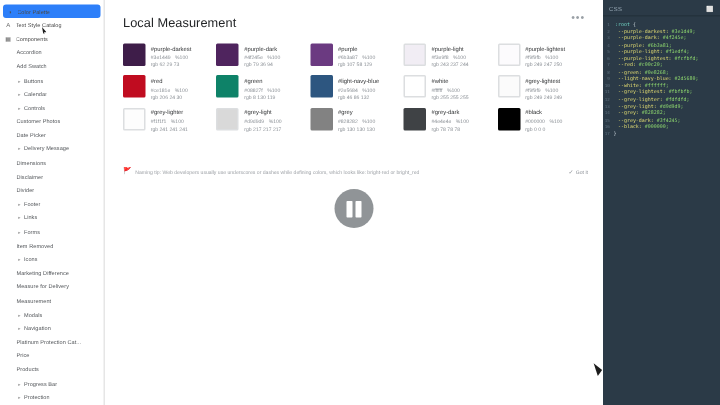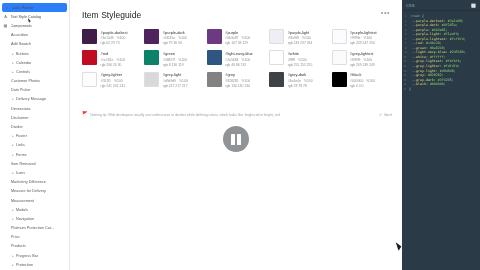--- a/index.html
+++ b/index.html
@@ -296,21 +296,21 @@
       </div>
       <div class="nav-row child">
         <span class="caret">▸</span>
         <span class="nav-label">Protection</span>
       </div>
       <div class="nav-row child"></div>
     </nav>
 
   <section id="main">
     <div id="main-head">
-      <h1 id="page-title">Item Styleguide</h1>
+      <h1 id="page-title">Local Measurement</h1>
       <div id="more-btn">•••</div>
     </div>
 
     <div id="swatch-grid">
         <div class="swatch">
           <div class="chip" style="background:#3e1d49"></div>
           <div class="chip-meta">
             <div class="chip-name">#purple-darkest</div>
             <div class="chip-line">
               <span>#3e1449</span>

